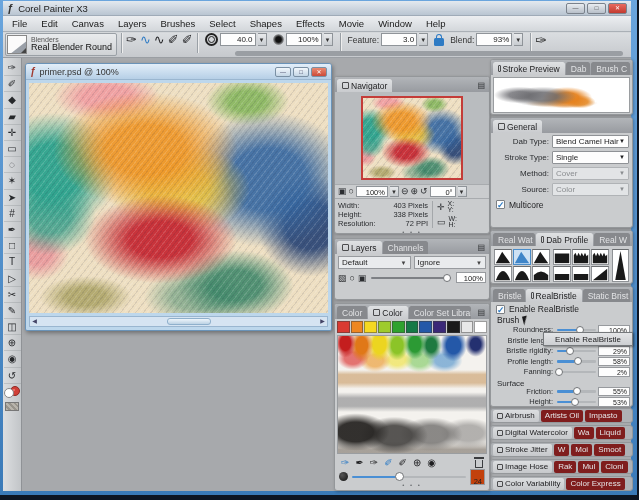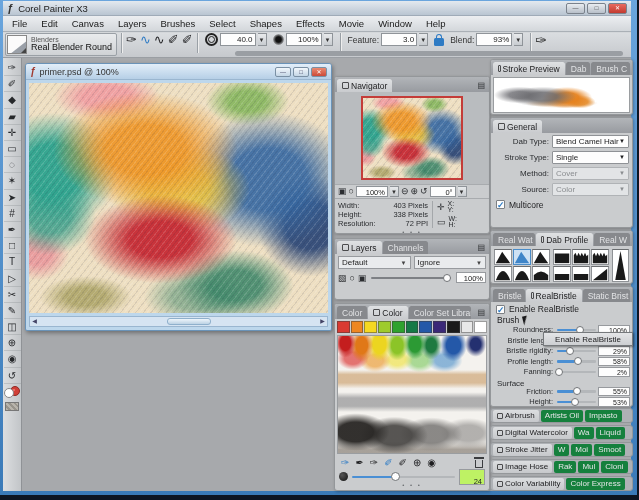--- a/index.html
+++ b/index.html
@@ -165,21 +165,21 @@
       linear-gradient(rgba(0,0,0,0) 90%, rgba(90,80,70,.5) 97% 100%);}
   .mixicons{height:15px;display:flex;align-items:center;gap:5px;padding:0 6px;}
   .mic{font-size:10px;line-height:1;}
   .trash{width:8px;height:8px;border:1px solid #3a3c3f;border-top:none;border-radius:0 0 1px 1px;position:relative;margin-left:auto;margin-top:3px;}
   .trash::before{content:"";position:absolute;top:-3px;left:-2px;right:-2px;height:1.5px;background:#3a3c3f;}
   .mixslider{height:13px;display:flex;align-items:center;gap:4px;padding:0 4px;}
   .mknob{width:9px;height:9px;border-radius:50%;background:radial-gradient(circle at 35% 35%,#555,#111);}
   .mtrack{flex:1;position:relative;height:9px;}
   .mtrack .trk{position:absolute;left:0;right:0;top:3.5px;height:2.5px;border-radius:1px;background:linear-gradient(90deg,#4a8fd4 0 40%,#b4b7ba 40%);}
   .mtrack .hnd{position:absolute;left:38%;top:0px;width:9px;height:9px;border-radius:50%;background:#fdfdfd;border:1px solid #707376;}
-  .mval{width:26px;height:11px;background:#bef264;border:1px solid #979a9e;font-size:7.5px;text-align:right;padding:7px 2px;color:#222;}
+  .mval{width:15px;height:11px;background:#c2410c;border:1px solid #979a9e;font-size:7.5px;text-align:right;padding:7px 2px;color:#222;}
 
   
   .strokeprev-body{height:36px;margin:2px;border:1px solid #9a9da0;background:#fff;
     background-image:
       radial-gradient(36% 42% at 36% 55%, rgba(108,108,112,.85) 0 30%, transparent 70%),
       radial-gradient(28% 36% at 19% 50%, rgba(88,88,94,.7) 0 28%, transparent 68%),
       radial-gradient(26% 44% at 54% 58%, rgba(230,130,30,.95) 0 34%, transparent 72%),
       radial-gradient(16% 28% at 64% 70%, rgba(230,140,40,.85) 0 34%, transparent 70%),
       radial-gradient(42% 22% at 50% 74%, rgba(200,122,42,.5) 0 30%, transparent 64%);}
   .grow{display:flex;align-items:center;height:16px;padding:0 3px;}
@@ -210,21 +210,21 @@
   .sechead{font-size:8px;color:#2b2d30;padding:1px 0 0 4px;height:9px;}
   .tooltip{position:absolute;left:52px;top:30px;width:90px;height:14px;background:linear-gradient(#e4e5e7,#cdcfd2);
            border:1px solid #76797c;box-shadow:1px 1px 2px rgba(0,0,0,.4);font-size:8px;color:#1d1d1f;
            display:flex;align-items:center;justify-content:center;z-index:5;}
   .cursor-arrow{width:0;height:0;border-top:9px solid #18181a;border-right:5px solid transparent;transform:rotate(-14deg);
                 filter:drop-shadow(0.5px 0.5px 0 #fff);}
 
   .pgroupbar{position:absolute;left:0;right:0;height:15px;background:#aeb1b5;border:1px solid #94979a;border-radius:3px;
              display:flex;align-items:center;gap:2px;padding:0 2px;}
   .gtab{height:12px;display:flex;align-items:center;gap:2px;padding:0 4px;font-size:8px;border-radius:2px;
-        background:#15803d;color:#e4e5e7;white-space:nowrap;overflow:hidden;}
+        background:#7f1d1d;color:#e4e5e7;white-space:nowrap;overflow:hidden;}
   .gtab.active{background:linear-gradient(#dcdee0,#c6c8cb);color:#1d1d1f;}
   .gtab .ticon{width:6px;height:6px;border:1px solid currentColor;border-radius:1px;opacity:.75;}
 </style>
 </head>
 <body>
 
 <div id="app">
   <div class="frame"></div>
   <div class="win">
 

